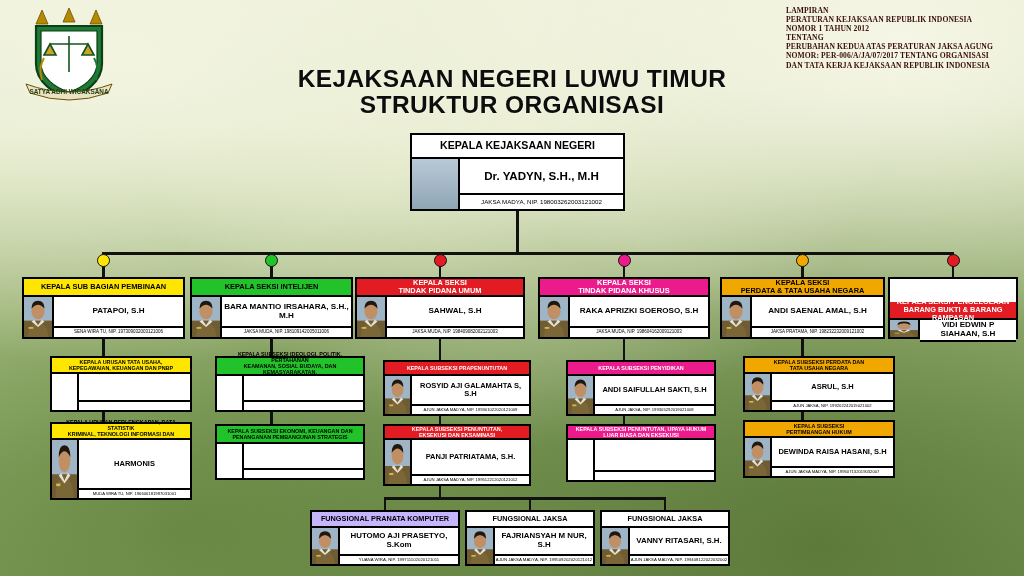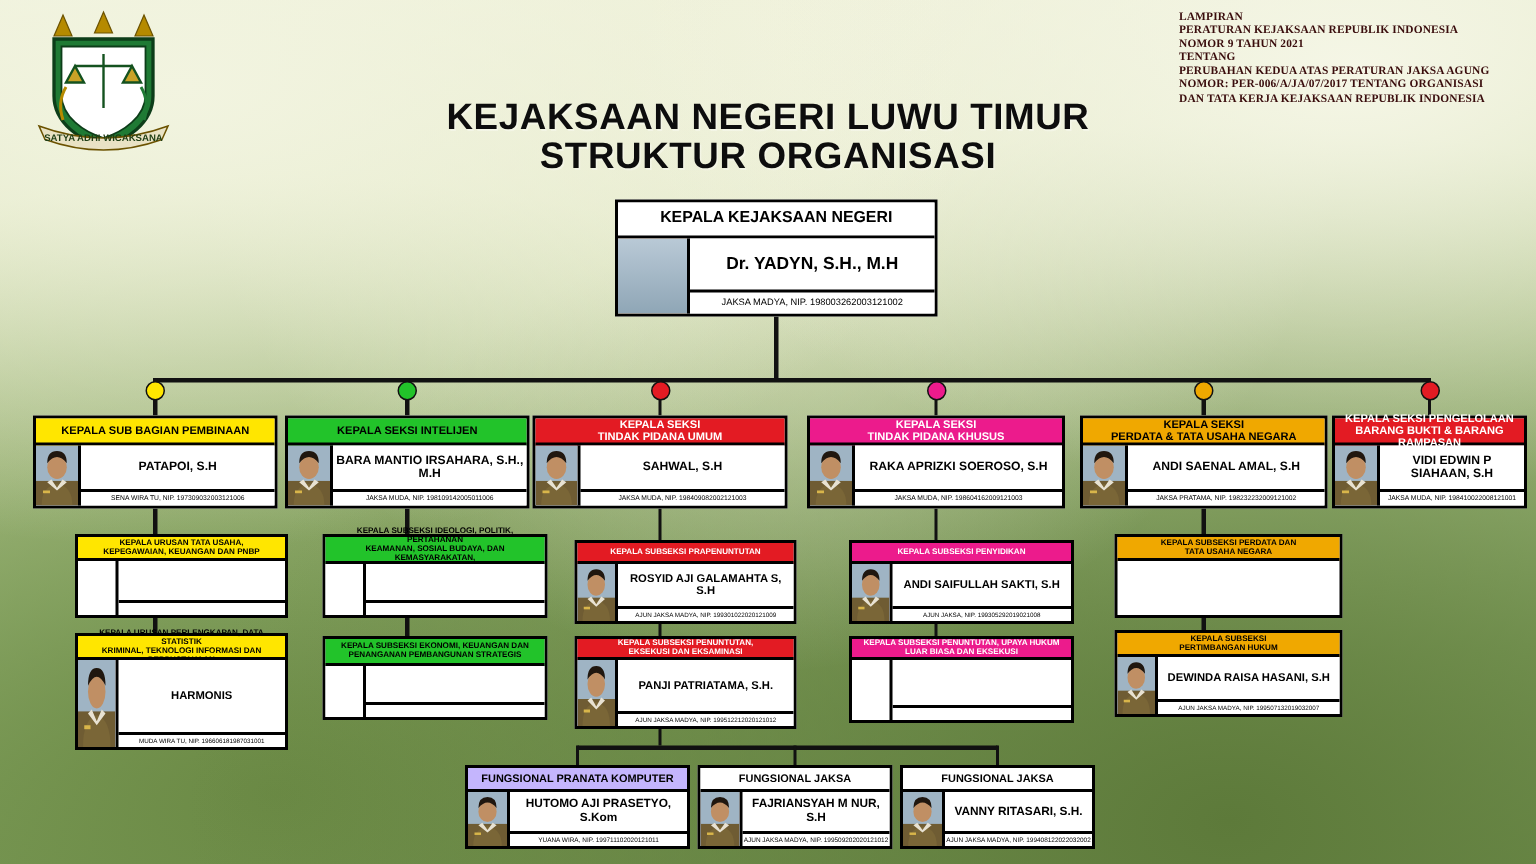--- a/index.html
+++ b/index.html
@@ -128,21 +128,21 @@
       <path d="M80 52 q6 10 2 22" stroke="#1f7a34" stroke-width="2" fill="none"></path>
 
       <path d="M12 78 q43 16 86 0 l-4 9 q-39 14 -78 0 z" fill="#e9e2c4" stroke="#6b5200" stroke-width="1"></path>
       <text x="55" y="88" font-family="Liberation Sans, sans-serif" font-size="6.4" font-weight="bold" fill="#1f3d14" text-anchor="middle">SATYA ADHI WICAKSANA</text>
     </svg>
   </div>
 
   <div id="legal" class="abs">
     <div>LAMPIRAN</div>
     <div>PERATURAN KEJAKSAAN REPUBLIK INDONESIA</div>
-    <div>NOMOR 9 TAHUN 2021</div>
+    <div>NOMOR 1 TAHUN 2012</div>
     <div>TENTANG</div>
     <div>PERUBAHAN KEDUA ATAS PERATURAN JAKSA AGUNG</div>
     <div>NOMOR: PER-006/A/JA/07/2017 TENTANG ORGANISASI</div>
     <div>DAN TATA KERJA KEJAKSAAN REPUBLIK INDONESIA</div>
   </div>
 
   <div id="title" class="abs">
     <div>KEJAKSAAN NEGERI LUWU TIMUR</div>
     <div>STRUKTUR ORGANISASI</div>
   </div>
@@ -322,21 +322,21 @@
               <path d="M11 25 l4 6 l4 -6 l3 2 l-7 6 l-7 -6 z" fill="#e8e2d2"></path>
               <rect x="5" y="33" width="5" height="2" fill="#d8b54a"></rect>
             </svg></div>
           <div class="info">
             <div class="nm">ANDI SAENAL AMAL, S.H</div>
             <div class="nip">JAKSA PRATAMA, NIP. 198232232009121002</div>
           </div>
         </div>
       </div>
       <div class="card l1" style="left: 888px; top: 277px; width: 130px; height: 62px;">
-        <div class="hdr" style="background: rgb(227, 27, 35); color: rgb(255, 255, 255);">
+        <div class="hdr" style="background: rgb(227, 27, 35); color: rgb(255, 255, 255); margin-top: 23px;">
           <div>
             <div>KEPALA SEKSI PENGELOLAAN</div>
             <div>BARANG BUKTI &amp; BARANG RAMPASAN</div>
           </div>
         </div>
         <div class="body">
           <div class="photo"><svg width="100%" height="100%" viewBox="0 0 30 44" preserveAspectRatio="none">
               <rect width="30" height="44" fill="#9fb4c4"></rect>
               <rect y="26" width="30" height="18" fill="#6f5c33"></rect>
               <path d="M4 44 q0 -14 11 -16 q11 2 11 16 z" fill="#7a6637"></path>
@@ -502,20 +502,35 @@
           </div>
         </div>
       </div>
       <div class="card l2" style="left: 743px; top: 356px; width: 152px; height: 56px;">
         <div class="hdr" style="background: rgb(240, 168, 0); color: rgb(0, 0, 0); height: 16px;">
           <div>
             <div>KEPALA SUBSEKSI PERDATA DAN</div>
             <div>TATA USAHA NEGARA</div>
           </div>
         </div>
+        <div class="body">
+          <div class="photo"><svg width="100%" height="100%" viewBox="0 0 30 44" preserveAspectRatio="none">
+              <rect width="30" height="44" fill="#9fb4c4"></rect>
+              <rect y="26" width="30" height="18" fill="#6f5c33"></rect>
+              <path d="M4 44 q0 -14 11 -16 q11 2 11 16 z" fill="#7a6637"></path>
+              <ellipse cx="15" cy="16" rx="7" ry="8.5" fill="#c08f64"></ellipse>
+              <path d="M8 13 q7 -9 14 0 q0 -9 -7 -9 q-7 0 -7 9 z" fill="#20170f"></path>
+              <path d="M11 25 l4 6 l4 -6 l3 2 l-7 6 l-7 -6 z" fill="#e8e2d2"></path>
+              <rect x="5" y="33" width="5" height="2" fill="#d8b54a"></rect>
+            </svg></div>
+          <div class="info">
+            <div class="nm">ASRUL, S.H</div>
+            <div class="nip">AJUN JAKSA, NIP. 199202242015021002</div>
+          </div>
+        </div>
       </div>
       <div class="card l2" style="left: 743px; top: 420px; width: 152px; height: 58px;">
         <div class="hdr" style="background: rgb(240, 168, 0); color: rgb(0, 0, 0); height: 16px;">
           <div>
             <div>KEPALA SUBSEKSI</div>
             <div>PERTIMBANGAN HUKUM</div>
           </div>
         </div>
         <div class="body">
           <div class="photo"><svg width="100%" height="100%" viewBox="0 0 30 44" preserveAspectRatio="none">

